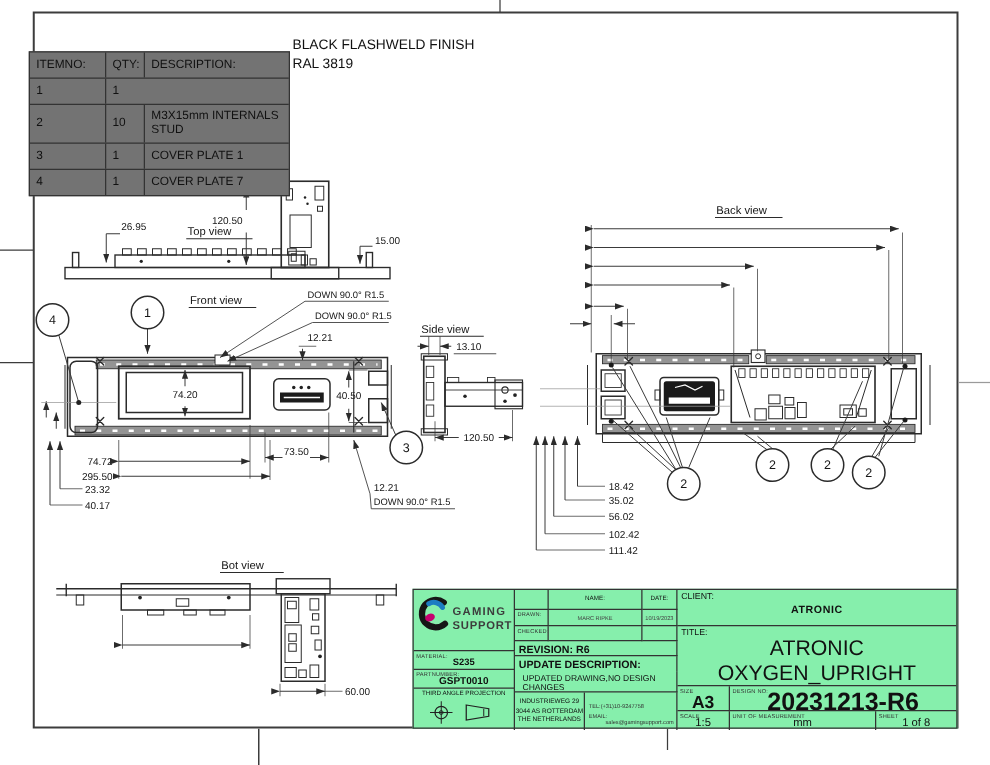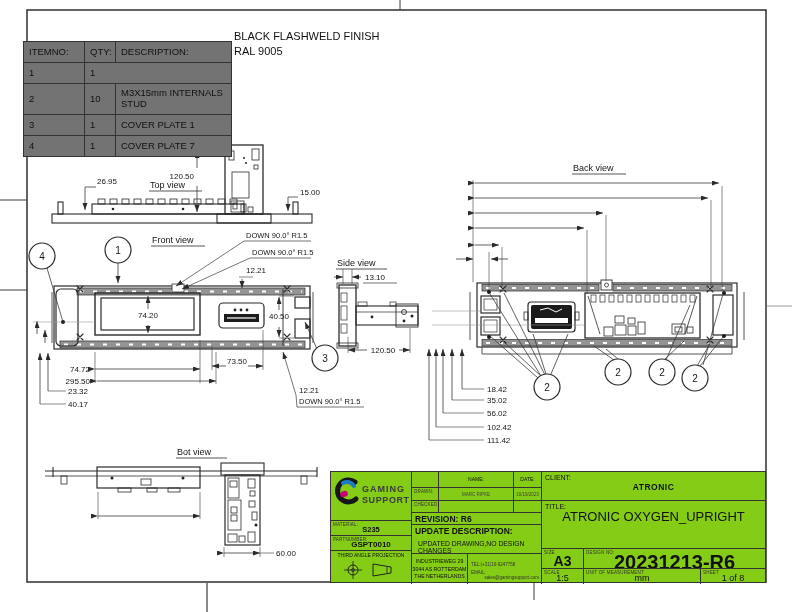--- a/index.html
+++ b/index.html
@@ -19,21 +19,21 @@
   .prow{display:flex;border-top:1px solid #333;}
   .prow:first-child{border-top:none;}
   .pc{padding:3px 0 3px 5px;border-left:1px solid #333;display:flex;align-items:center;box-sizing:border-box;line-height:1.15;}
   .pc:first-child{border-left:none;}
   .c1{width:60px;} .c2{width:31px;} .c3{width:112px;}
   .h21{min-height:20px;} .h31{min-height:30px;}
 
   .finish{position:absolute;left:234px;top:29px;font-size:11px;line-height:1.35;}
 
   
-  .tb{position:absolute;left:330px;top:471px;width:436px;height:112px;background:#84cc16;
+  .tb{position:absolute;left:330px;top:471px;width:436px;height:112px;background:#86efac;
       border:1.5px solid #333;box-sizing:border-box;}
   .cell{position:absolute;box-sizing:border-box;border-right:1px solid #333;border-bottom:1px solid #333;overflow:hidden;}
   .tiny{font-size:4.5px;color:#333;position:absolute;top:1px;left:2px;letter-spacing:.2px;}
   .cent{position:absolute;left:0;right:0;text-align:center;}
 </style>
 </head>
 <body>
 
 <div class="sheet">
 
@@ -447,21 +447,21 @@
   </div>
   <div class="prow">
     <div class="pc c1 h21">4</div>
     <div class="pc c2 h21">1</div>
     <div class="pc c3 h21">COVER PLATE 7</div>
   </div>
 </div>
 
 <div class="finish">
   <div>BLACK FLASHWELD FINISH</div>
-  <div>RAL 9005</div>
+  <div>RAL 3819</div>
 </div>
 
 <div class="tb">
 
   <div class="cell" style="left:0;top:0;width:81px;height:49px;">
     <svg width="80" height="48" viewBox="0 0 80 48">
       <path d="M24,10 A11,11 0 1,0 25,27" stroke="#161616" stroke-width="5" fill="none" stroke-linecap="round"></path>
       <path d="M12,11 A8,8 0 0,1 23,14" stroke="#1d7dc2" stroke-width="4" fill="none" stroke-linecap="round"></path>
       <ellipse cx="13" cy="22" rx="4" ry="3" fill="#c6006f" transform="rotate(-20 13 22)"></ellipse>
       <text x="31" y="20" style="font:bold 9px 'Liberation Sans',sans-serif;letter-spacing:1px;fill:#3c3c3c;">GAMING</text>
@@ -544,21 +544,21 @@
     </div>
   </div>
 
   <div class="cell" style="left:211px;top:0;width:223px;height:29px;border-right:none;">
     <span style="position:absolute;top:2px;left:3px;font-size:7px;">CLIENT:</span>
     <div class="cent" style="top:10px;font-size:8.5px;font-weight:bold;letter-spacing:.5px;">ATRONIC</div>
   </div>
 
   <div class="cell" style="left:211px;top:29px;width:223px;height:48px;border-right:none;">
     <span style="position:absolute;top:2px;left:3px;font-size:7px;">TITLE:</span>
-    <div class="cent" style="top:8px;font-size:13px;">ATRONIC OXYGEN_UPRIGHT</div>
+    <div class="cent" style="top:8px;font-size:17px;">ATRONIC OXYGEN_UPRIGHT</div>
   </div>
 
   <div class="cell" style="left:211px;top:77px;width:42px;height:20px;">
     <span class="tiny">SIZE</span>
     <div class="cent" style="top:4px;font-size:14px;font-weight:bold;">A3</div>
   </div>
   <div class="cell" style="left:253px;top:77px;width:181px;height:20px;border-right:none;">
     <span class="tiny">DESIGN NO:</span>
     <div class="cent" style="top:2px;font-size:20px;font-weight:bold;">20231213-R6</div>
   </div>

